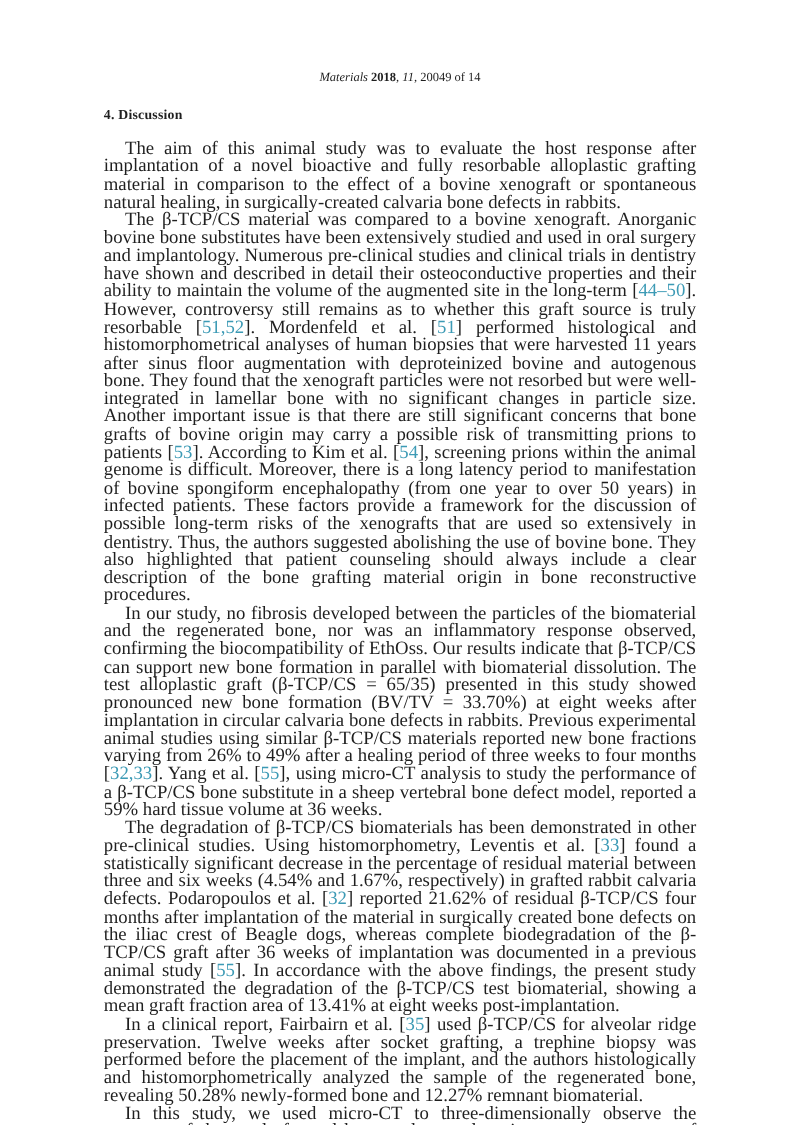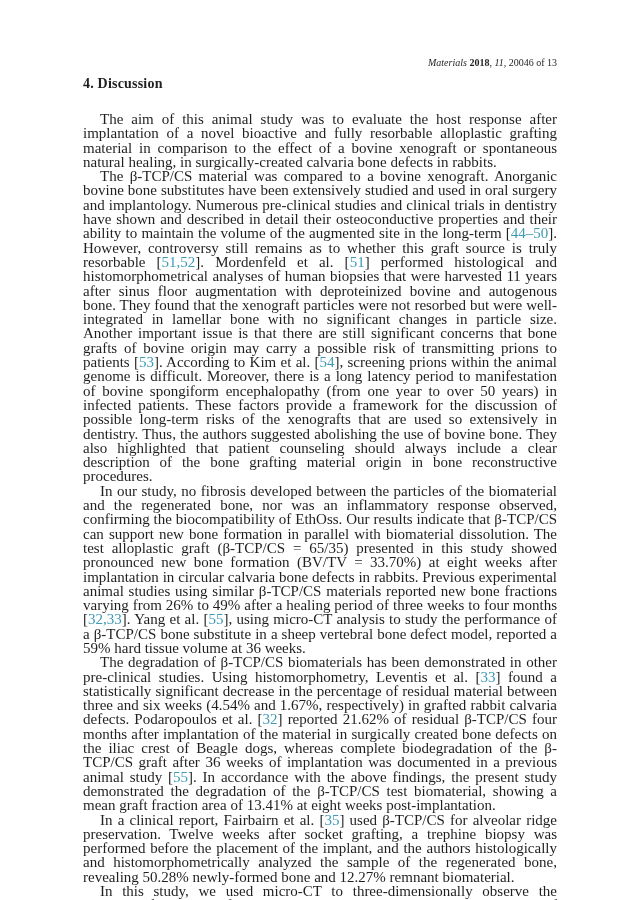--- a/index.html
+++ b/index.html
@@ -13,29 +13,29 @@
     font-family: "Liberation Serif", "DejaVu Serif", serif;
     color: #1f1f1f;
     overflow: hidden;
   }
   .header {
     position: absolute;
     top: 57px;
     left: 83px;
     width: 474px;
     display: flex;
-    justify-content: flex-end;
+    justify-content: center;
     font-size: 10px;
     line-height: 12px;
   }
   .section-heading {
     position: absolute;
-    top: 76px;
+    top: 86px;
     left: 83px;
-    font-size: 14px;
+    font-size: 11px;
     font-weight: bold;
     letter-spacing: 0.2px;
   }
   .body-text {
     position: absolute;
     top: 112px;
     left: 83px;
     width: 474px;
     font-size: 15px;
     line-height: 14.3px;
@@ -50,21 +50,21 @@
   .seg-bold   { font-weight: bold; }
   .seg-cite   { color: #3c9ab5; }
 </style>
 </head>
 <body>
 
 <div class="page">
 
   <div class="header">
     <span><span class="seg-italic">Materials </span><span class="seg-bold">2018</span><span class="seg-plain">, </span><span class="seg-italic">11</span><span class="seg-plain">, 2004</span></span>
-    <span>6 of 13</span>
+    <span>9 of 14</span>
   </div>
 
   <div class="section-heading">4. Discussion</div>
 
   <div class="body-text">
     <p><span class="seg-plain">The aim of this animal study was to evaluate the host response after implantation of a novel bioactive and fully resorbable alloplastic grafting material in comparison to the effect of a bovine xenograft or spontaneous natural healing, in surgically-created calvaria bone defects in rabbits.</span></p>
     <p><span class="seg-plain">The β-TCP/CS material was compared to a bovine xenograft. Anorganic bovine bone substitutes have been extensively studied and used in oral surgery and implantology. Numerous pre-clinical studies and clinical trials in dentistry have shown and described in detail their osteoconductive properties and their ability to maintain the volume of the augmented site in the long-term [</span><span class="seg-cite">44–50</span><span class="seg-plain">]. However, controversy still remains as to whether this graft source is truly resorbable [</span><span class="seg-cite">51,52</span><span class="seg-plain">]. Mordenfeld et al. [</span><span class="seg-cite">51</span><span class="seg-plain">] performed histological and histomorphometrical analyses of human biopsies that were harvested 11 years after sinus floor augmentation with deproteinized bovine and autogenous bone. They found that the xenograft particles were not resorbed but were well-integrated in lamellar bone with no significant changes in particle size.  Another important issue is that there are still significant concerns that bone grafts of bovine origin may carry a possible risk of transmitting prions to patients [</span><span class="seg-cite">53</span><span class="seg-plain">]. According to Kim et al. [</span><span class="seg-cite">54</span><span class="seg-plain">], screening prions within the animal genome is difficult. Moreover, there is a long latency period to manifestation of bovine spongiform encephalopathy (from one year to over 50 years) in infected patients.  These factors provide a framework for the discussion of possible long-term risks of the xenografts that are used so extensively in dentistry. Thus, the authors suggested abolishing the use of bovine bone.  They also highlighted that patient counseling should always include a clear description of the bone grafting material origin in bone reconstructive procedures.</span></p>
     <p><span class="seg-plain">In our study, no fibrosis developed between the particles of the biomaterial and the regenerated bone, nor was an inflammatory response observed, confirming the biocompatibility of EthOss. Our results indicate that β-TCP/CS can support new bone formation in parallel with biomaterial dissolution. The test alloplastic graft (β-TCP/CS = 65/35) presented in this study showed pronounced new bone formation (BV/TV = 33.70%) at eight weeks after implantation in circular calvaria bone defects in rabbits. Previous experimental animal studies using similar β-TCP/CS materials reported new bone fractions varying from 26% to 49% after a healing period of three weeks to four months [</span><span class="seg-cite">32,33</span><span class="seg-plain">]. Yang et al. [</span><span class="seg-cite">55</span><span class="seg-plain">], using micro-CT analysis to study the performance of a β-TCP/CS bone substitute in a sheep vertebral bone defect model, reported a 59% hard tissue volume at 36 weeks.</span></p>
     <p><span class="seg-plain">The degradation of β-TCP/CS biomaterials has been demonstrated in other pre-clinical studies. Using histomorphometry, Leventis et al. [</span><span class="seg-cite">33</span><span class="seg-plain">] found a statistically significant decrease in the percentage of residual material between three and six weeks (4.54% and 1.67%, respectively) in grafted rabbit calvaria defects.  Podaropoulos et al. [</span><span class="seg-cite">32</span><span class="seg-plain">] reported 21.62% of residual β-TCP/CS four months after implantation of the material in surgically created bone defects on the iliac crest of Beagle dogs, whereas complete biodegradation of the β-TCP/CS graft after 36 weeks of implantation was documented in a previous animal study [</span><span class="seg-cite">55</span><span class="seg-plain">]. In accordance with the above findings, the present study demonstrated the degradation of the β-TCP/CS test biomaterial, showing a mean graft fraction area of 13.41% at eight weeks post-implantation.</span></p>
     <p><span class="seg-plain">In a clinical report, Fairbairn et al. [</span><span class="seg-cite">35</span><span class="seg-plain">] used β-TCP/CS for alveolar ridge preservation. Twelve weeks after socket grafting, a trephine biopsy was performed before the placement of the implant, and the authors histologically and histomorphometrically analyzed the sample of the regenerated bone, revealing 50.28% newly-formed bone and 12.27% remnant biomaterial.</span></p>

